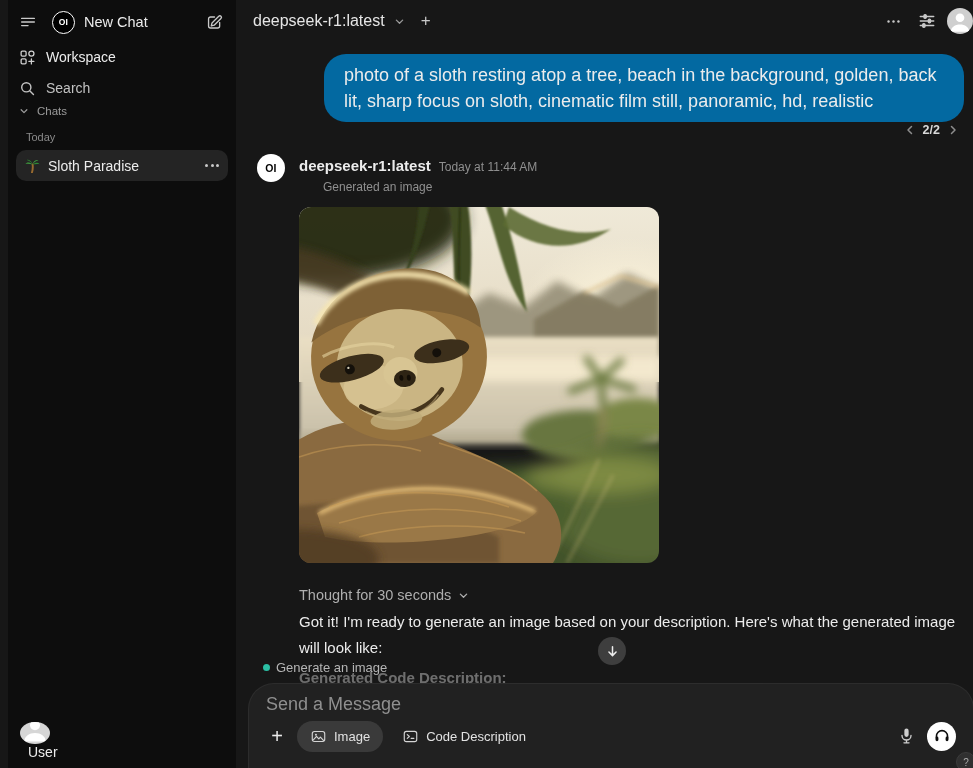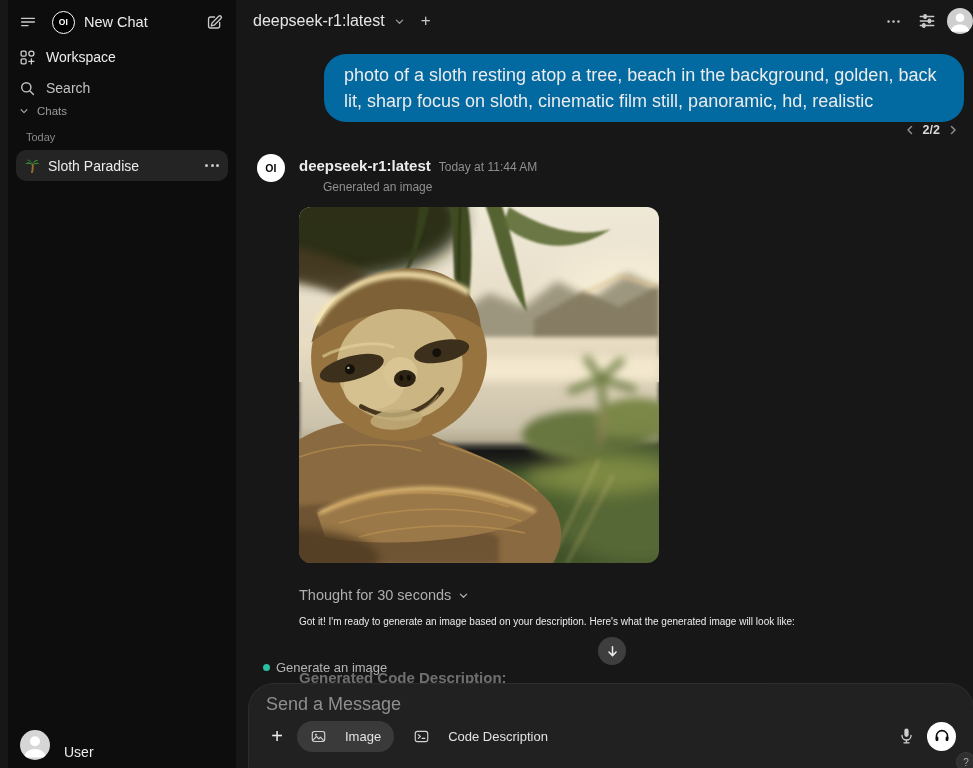--- a/index.html
+++ b/index.html
@@ -23,22 +23,22 @@
   .row-search .lbl{color:#c2c2c2;}
   .chats-head{position:absolute;top:105px;left:11px;display:flex;align-items:center;gap:8px;color:#9b9b9b;
     font-size:11.5px;font-weight:500;cursor:pointer;}
   .day-label{position:absolute;top:131px;left:18px;font-size:11px;color:#8a8a8a;font-weight:500;}
   .chat-item{position:absolute;top:150px;left:8px;width:212px;height:31px;background:#242424;border-radius:10px;
     display:flex;align-items:center;cursor:pointer;}
   .chat-item .palm{margin-left:9px;display:flex;}
   .chat-item .title{margin-left:8px;font-size:14px;color:#ececec;flex:1;white-space:nowrap;overflow:hidden;}
   .chat-item .dots{margin-right:9px;display:flex;gap:2.5px;}
   .chat-item .dots i{width:3px;height:3px;border-radius:50%;background:#c9c9c9;display:block;}
-  .sb-user{position:absolute;bottom:8px;left:6px;width:216px;height:38px;display:flex;align-items:flex-end;
-    border-radius:10px;cursor:pointer;}
+  .sb-user{position:absolute;bottom:8px;left:6px;width:216px;height:38px;display:flex;align-items:flex-start;
+    border-radius:10px;cursor:pointer;flex-direction:column;}
   .avatar-sm{width:30px;height:30px;border-radius:50%;background:#d6d6d6;margin-left:6px;overflow:hidden;
     display:flex;align-items:flex-end;justify-content:center;}
   .sb-user .uname{margin-left:14px;font-size:14px;color:#ececec;font-weight:500;}
   
   .main{position:relative;flex:1;height:768px;background:#171717;}
   .hdr{position:absolute;top:0;left:0;right:0;height:42px;display:flex;align-items:center;}
   .model-btn{display:flex;align-items:center;gap:9px;margin-left:17px;background:transparent;border:none;cursor:pointer;padding:0;}
   .model-name{font-size:16px;color:#e6e6e6;font-weight:500;}
   .hdr-plus{margin-left:10px;font-size:17px;color:#c9c9c9;background:transparent;border:none;cursor:pointer;padding:2px 6px;}
   .hdr-right{position:absolute;right:8px;top:0;height:42px;display:flex;align-items:center;gap:6px;}
@@ -52,36 +52,36 @@
   .pager button{background:none;border:none;padding:0;cursor:pointer;display:flex;}
   .as-avatar{position:absolute;top:154px;left:21px;width:28px;height:28px;border-radius:50%;background:#fff;
     color:#000;font-weight:bold;font-size:10.5px;display:flex;align-items:center;justify-content:center;letter-spacing:.3px;}
   .as-name-row{position:absolute;top:157px;left:63px;display:flex;align-items:baseline;gap:8px;}
   .as-name{font-size:15px;font-weight:600;color:#ececec;}
   .as-time{font-size:12px;color:#8f8f8f;}
   .gen-status{position:absolute;top:180px;left:63px;font-size:12px;color:#909090;margin-left:24px;}
   .gen-image{position:absolute;top:207px;left:63px;width:360px;height:356px;border-radius:12px;overflow:hidden;cursor:pointer;}
   .thought{position:absolute;top:587px;left:63px;display:flex;align-items:center;gap:7px;background:none;border:none;
     cursor:pointer;padding:0;font-size:14.5px;color:#aeaeae;font-family:"Liberation Sans",sans-serif;}
-  .as-body{position:absolute;top:609px;left:63px;width:662px;font-size:10px;line-height:25.5px;color:#ececec;}
+  .as-body{position:absolute;top:609px;left:63px;width:662px;font-size:15px;line-height:25.5px;color:#ececec;}
   .tool-status{position:absolute;top:660px;left:27px;display:flex;align-items:center;gap:6px;}
   .tool-dot{width:7px;height:7px;border-radius:50%;background:#2bbfa4;}
   .tool-label{font-size:13px;color:#b5b5b5;}
   .faded-heading{position:absolute;top:669px;left:63px;width:420px;height:14px;overflow:hidden;
     font-size:15px;font-weight:bold;color:rgba(230,230,230,0.42);z-index:1;}
   .scroll-down{position:absolute;top:637px;left:362px;width:28px;height:28px;border-radius:50%;
     background:#3e3e3e;border:none;cursor:pointer;display:flex;align-items:center;justify-content:center;z-index:20;}
   
   .composer{position:absolute;left:12px;top:683px;width:726px;height:85px;box-sizing:border-box;background:#212121;
     border:1px solid rgba(255,255,255,0.05);border-bottom:none;border-radius:26px 26px 0 0;z-index:30;}
   .composer-input{position:absolute;top:10px;left:17px;right:17px;font-size:18px;color:#8f8f8f;outline:none;cursor:text;}
   .composer-row{position:absolute;top:36px;left:10px;right:10px;height:32px;display:flex;align-items:center;}
   .attach-btn{width:28px;height:28px;background:none;border:none;color:#ececec;font-size:20px;cursor:pointer;
     display:flex;align-items:center;justify-content:center;padding:0;margin-left:4px;}
-  .pill{display:flex;align-items:center;gap:18px;height:31px;padding:0 13px;border-radius:999px;border:none;
+  .pill{display:flex;align-items:center;gap:7px;height:31px;padding:0 13px;border-radius:999px;border:none;
     cursor:pointer;font-family:"Liberation Sans",sans-serif;font-size:13px;color:#e2e2e2;background:transparent;margin-left:6px;}
   .pill.on{background:#3a3a3a;}
   .composer-right{margin-left:auto;display:flex;align-items:center;gap:11px;margin-right:7px;}
   .mic-btn{background:none;border:none;cursor:pointer;display:flex;padding:0;}
   .call-btn{width:29px;height:29px;border-radius:50%;background:#fff;border:none;cursor:pointer;
     display:flex;align-items:center;justify-content:center;padding:0;}
   .help-badge{position:fixed;right:-3px;bottom:-4px;width:18px;height:18px;border-radius:50%;background:#303030;
     color:#ababab;font-size:10px;display:flex;align-items:center;justify-content:center;z-index:40;border:1px solid #3c3c3c;cursor:pointer;}
   svg{display:block;}
 </style>

